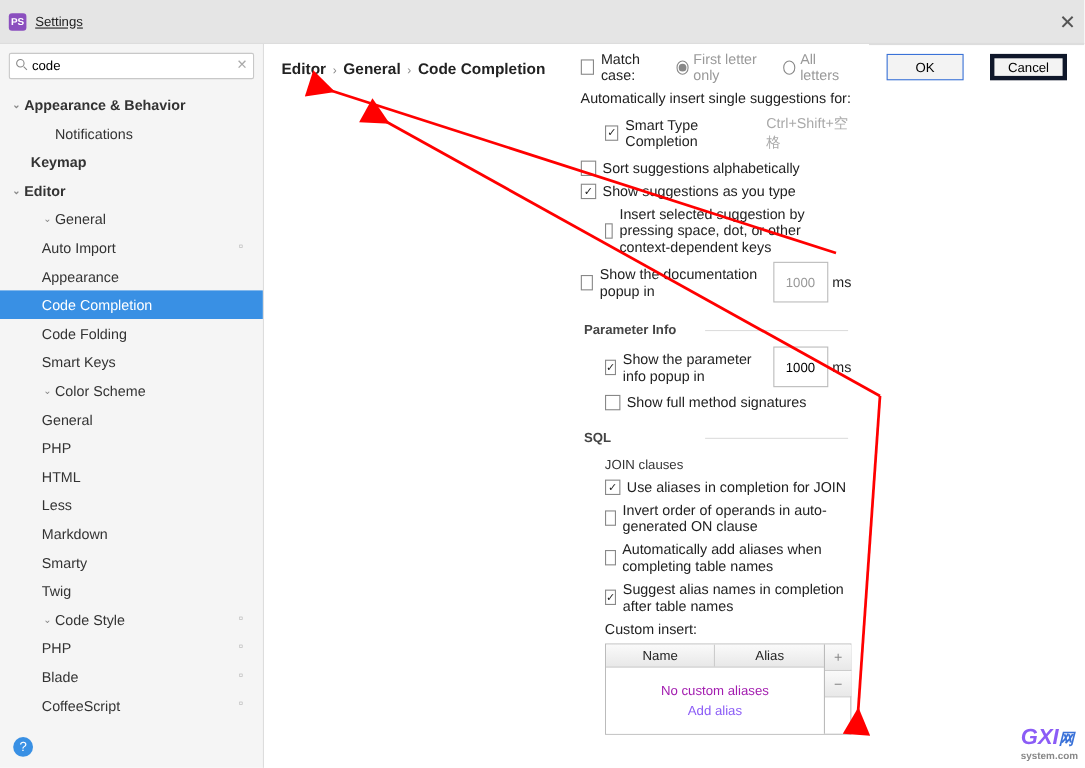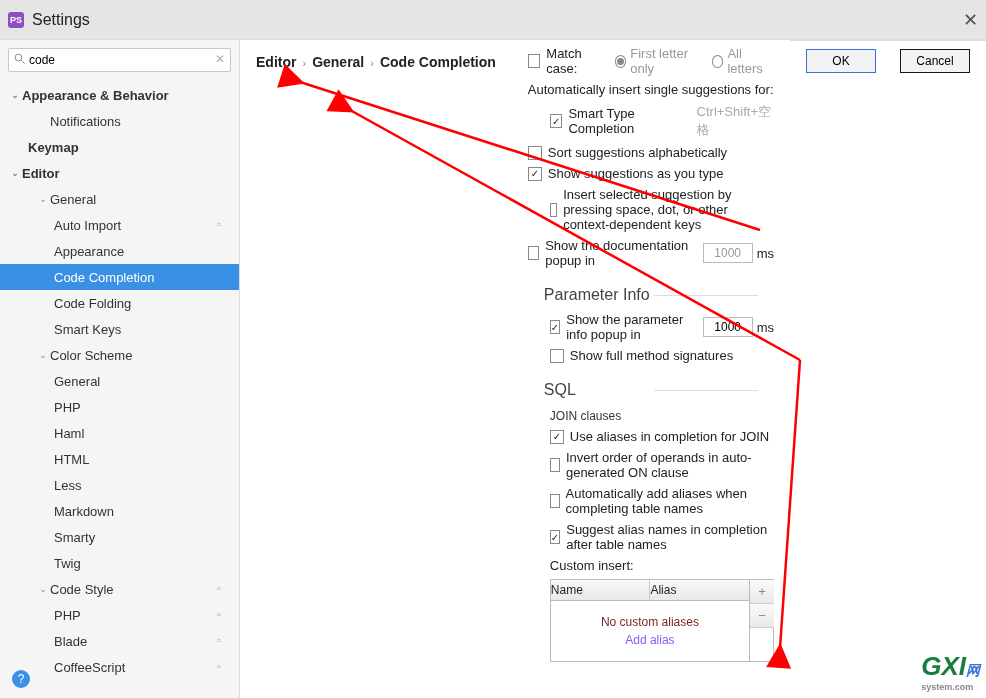--- a/index.html
+++ b/index.html
@@ -23,21 +23,21 @@
   background: #e5e5e5;
 }
 .titlebar .app-icon {
   width: 16px; height: 16px;
   background: #8b4fbf;
   border-radius: 3px;
   margin-right: 8px;
   display: flex; align-items: center; justify-content: center;
   color: #fff; font-size: 9px; font-weight: bold;
 }
-.titlebar .title { font-size: 16px; }
+.titlebar .title { font-size: 12px; text-decoration: underline; }
 .titlebar .close {
   margin-left: auto;
   font-size: 18px;
   cursor: pointer;
   color: #555;
 }
 
 .main { display: flex; height: calc(100% - 30px); }
 .sidebar {
   width: 240px;
@@ -83,21 +83,21 @@
 }
 .tree-item .lbl { flex: 1; white-space: nowrap; }
 .tree-item .badge {
   width: 14px; height: 14px;
   color: #aaa; font-size: 11px;
 }
 .l0 { padding-left: 10px; font-weight: bold; }
 .l1 { padding-left: 28px; }
 .l2 { padding-left: 50px; }
 .l2.exp { padding-left: 38px; }
-.l3 { padding-left: 54px; }
+.l3 { padding-left: 38px; }
 .help-btn {
   position: absolute;
   left: 12px; bottom: 10px;
   width: 18px; height: 18px;
   border-radius: 50%;
   background: #3990e4;
   color: #fff;
   font-size: 12px;
   display: flex; align-items: center; justify-content: center;
   cursor: pointer;
@@ -138,64 +138,65 @@
   margin-right: 4px;
   display: inline-flex; align-items: center; justify-content: center;
   background: #fff;
 }
 .radio.selected::after {
   content: ""; width: 7px; height: 7px; border-radius: 50%; background: #888;
 }
 .dim { color: #999; }
 .hint { color: #aaa; margin-left: 8px; }
 .numbox {
-  width: 50px; height: 20px;
+  width: 50px; height: 37px;
   border: 1px solid #bbb;
   text-align: center;
   font-size: 12px;
   margin: 0 4px;
   background: #fff;
 }
 .section-title {
-  font-size: 16px;
+  font-size: 12px;
   color: #444;
-  margin: 18px 16px 8px;
+  margin: 18px 3px 8px;
   position: relative;
+  font-weight: bold;
 }
 .section-title::after {
   content: "";
   position: absolute;
   left: 110px; right: 0; top: 50%;
   border-top: 1px solid #ddd;
 }
 .subh { font-size: 12px; color: #333; margin: 10px 0 4px 22px; }
 .table-wrap {
   margin-left: 22px; margin-top: 6px;
   display: flex;
   border: 1px solid #bbb;
 }
 .table-main { flex: 1; }
 .table-head {
   display: flex;
   background: linear-gradient(#fafafa,#e8e8e8);
   border-bottom: 1px solid #bbb;
 }
 .table-head > div {
-  flex: 1; 
+  flex: 1; text-align: center;
   padding: 3px 0; font-size: 12px;
   border-right: 1px solid #ccc;
 }
 .table-head > div:last-child { border-right: none; }
 .table-body {
   height: 60px;
   display: flex; flex-direction: column;
   align-items: center; justify-content: center;
   background: #fff;
 }
-.table-body .empty { color: #7f1d1d; font-size: 12px; margin-bottom: 4px; }
+.table-body .empty { color: #a21caf; font-size: 12px; margin-bottom: 4px; }
 .table-body .link { color: #8b5cf6; font-size: 12px; cursor: pointer; }
 .table-side {
   width: 24px;
   display: flex; flex-direction: column;
   border-left: 1px solid #bbb;
 }
 .table-side > div {
   width: 24px; height: 24px;
   display: flex; align-items: center; justify-content: center;
   border-bottom: 1px solid #ccc;
@@ -204,21 +205,21 @@
 }
 .footer {
   height: 40px;
   display: flex; align-items: center; justify-content: flex-end;
   padding: 0 16px;
   border-top: 1px solid #ddd;
   gap: 24px;
 }
 .btn {
   min-width: 70px; height: 24px;
-  border: 1px solid #0f172a;
+  border: 4px solid #0f172a;
   background: #f3f3f3;
   font-size: 12px;
   cursor: pointer;
   padding: 0 12px;
 }
 .btn.primary { border: 1px solid #3a72d8; }
 
 .arrow-svg {
   position: absolute;
   top: 30px; left: 240px;
@@ -227,21 +228,21 @@
 }
 .watermark {
   position: absolute;
   right: 6px; bottom: 6px;
   font-size: 14px;
   color: #3a72d8;
   font-style: italic;
   font-weight: bold;
   pointer-events: none;
 }
-.watermark .g { color: #15803d; font-size: 26px; font-weight: bold; font-style: italic; }
+.watermark .g { color: #8b5cf6; font-size: 20px; font-weight: bold; font-style: italic; }
 .watermark small { color: #888; font-size: 9px; display:block; font-style: normal; }
 </style>
 </head>
 <body>
 
 <div class="titlebar">
   <div class="app-icon">PS</div>
   <span class="title">Settings</span>
   <span class="close">✕</span>
 </div>
@@ -296,23 +297,20 @@
           <span class="chev">⌄</span>
           <span class="lbl">Color Scheme</span>
         </div>
       <div class="tree-item l3">
           <span class="lbl">General</span>
         </div>
       <div class="tree-item l3">
           <span class="lbl">PHP</span>
         </div>
       <div class="tree-item l3">
-          <span class="lbl">Haml</span>
-        </div>
-      <div class="tree-item l3">
           <span class="lbl">HTML</span>
         </div>
       <div class="tree-item l3">
           <span class="lbl">Less</span>
         </div>
       <div class="tree-item l3">
           <span class="lbl">Markdown</span>
         </div>
       <div class="tree-item l3">
           <span class="lbl">Smarty</span>

